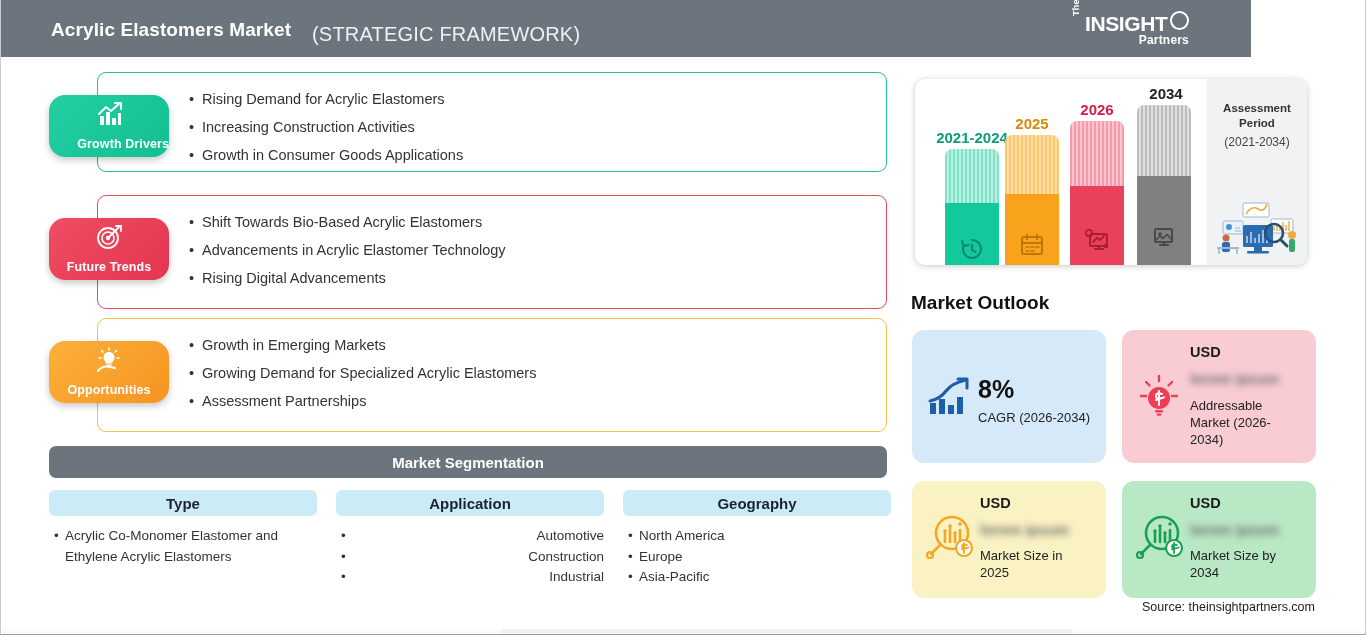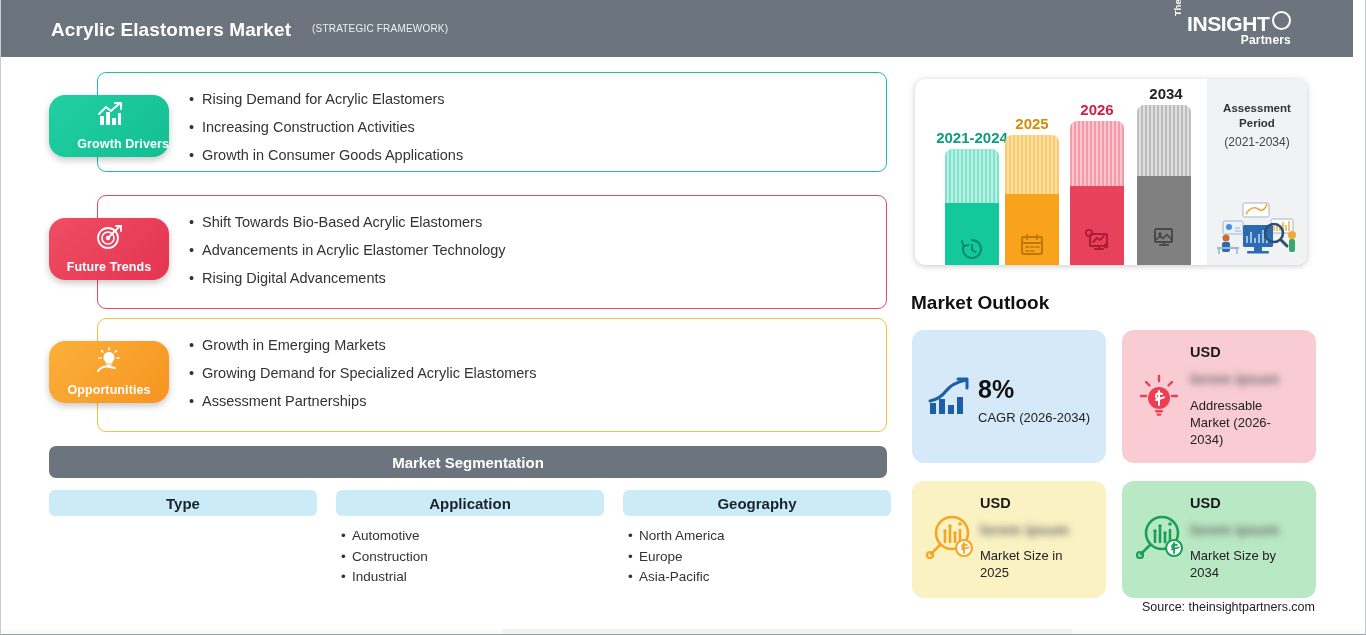--- a/index.html
+++ b/index.html
@@ -8,23 +8,23 @@
     width:1366px;height:635px;overflow:hidden;
     background:#ffffff;
     font-family:"Liberation Sans","DejaVu Sans",sans-serif;
     color:#222;
   }
   .page{position:relative;width:1366px;height:635px;box-sizing:border-box;
         border-left:1px solid #c9ccd1;border-right:1px solid #c9ccd1;border-bottom:1px solid #9aa0a6;
         background:#fff;overflow:hidden;}
 
   
-  .header{position:absolute;left:0;top:0;width:1352px;height:57px;background:#6c747e;}
+  .header{position:absolute;left:0;top:0;width:1250px;height:57px;background:#6c747e;}
   .header-title{position:absolute;left:50px;top:19px;font-size:19px;font-weight:bold;color:#ffffff;letter-spacing:.1px;}
-  .header-sub{position:absolute;left:311px;top:23px;font-size:10px;color:#f0f1f2;letter-spacing:.2px;}
+  .header-sub{position:absolute;left:311px;top:23px;font-size:20px;color:#f0f1f2;letter-spacing:.2px;}
 
   
   .logo{position:absolute;right:60px;top:10px;width:120px;height:40px;}
   .logo .the{position:absolute;left:0;top:6px;font-size:9px;color:#fff;font-weight:bold;
        transform:rotate(-90deg);transform-origin:left top;letter-spacing:.3px;}
   .logo .insight{position:absolute;left:14px;top:2px;font-size:21px;font-weight:bold;color:#fff;letter-spacing:-.4px;}
   .logo .partners{position:absolute;right:2px;top:23px;font-size:12px;font-weight:bold;color:#fff;letter-spacing:.2px;}
   .logo .mag{position:absolute;right:2px;top:1px;width:15px;height:15px;border:2px solid #fff;border-radius:50%;}
 
   
@@ -43,21 +43,21 @@
   .pill .picon{position:absolute;top:6px;left:50%;transform:translateX(-50%);width:30px;height:26px;}
   .pill.p1{top:95px;background:linear-gradient(135deg,#21cfa2,#13bf92);align-items:flex-end;}
   .pill.p2{top:218px;background:linear-gradient(135deg,#ef4d63,#e43550);}
   .pill.p3{top:341px;background:linear-gradient(135deg,#fbb03b,#f79420);}
 
   
   .seg-header{position:absolute;left:48px;top:446px;width:838px;height:32px;background:#6c747e;border-radius:7px;
               color:#fff;font-size:15px;font-weight:bold;display:flex;align-items:center;justify-content:center;}
   .seg-col{position:absolute;top:490px;width:268px;}
   .seg-col.c1{left:48px;}
-  .seg-col.c2{left:335px;}
+  .seg-col.c2{left:335px;text-align:right;}
   .seg-col.c3{left:622px;}
   .seg-head{height:26px;background:#cbecf6;border-radius:6px;display:flex;align-items:center;justify-content:center;
             font-size:15px;font-weight:bold;color:#1a2430;}
   .seg-col ul{margin:10px 0 0 0;padding:0 0 0 16px;list-style:none;}
   .seg-col li{font-size:13.5px;line-height:20.5px;color:#333;position:relative;margin-bottom:0px;}
   .seg-col li:before{content:"•";position:absolute;left:-11px;color:#333;}
 
   
   .assess{position:absolute;left:914px;top:79px;width:392px;height:186px;background:#fff;border-radius:10px;
           box-shadow:0 1px 6px rgba(0,0,0,.22);overflow:hidden;}
@@ -163,20 +163,23 @@
     </span>
     <span class="plabel">Opportunities</span>
   </div>
 
   <div class="seg-header">
     <span>Market Segmentation</span>
   </div>
 
   <div class="seg-col c1">
     <div class="seg-head">Type</div>
+    <ul>
+      <li>Acrylic Co-Monomer Elastomer and Ethylene Acrylic Elastomers</li>
+    </ul>
   </div>
 
   <div class="seg-col c2">
     <div class="seg-head">Application</div>
     <ul>
       <li>Automotive</li>
       <li>Construction</li>
       <li>Industrial</li>
     </ul>
   </div>

